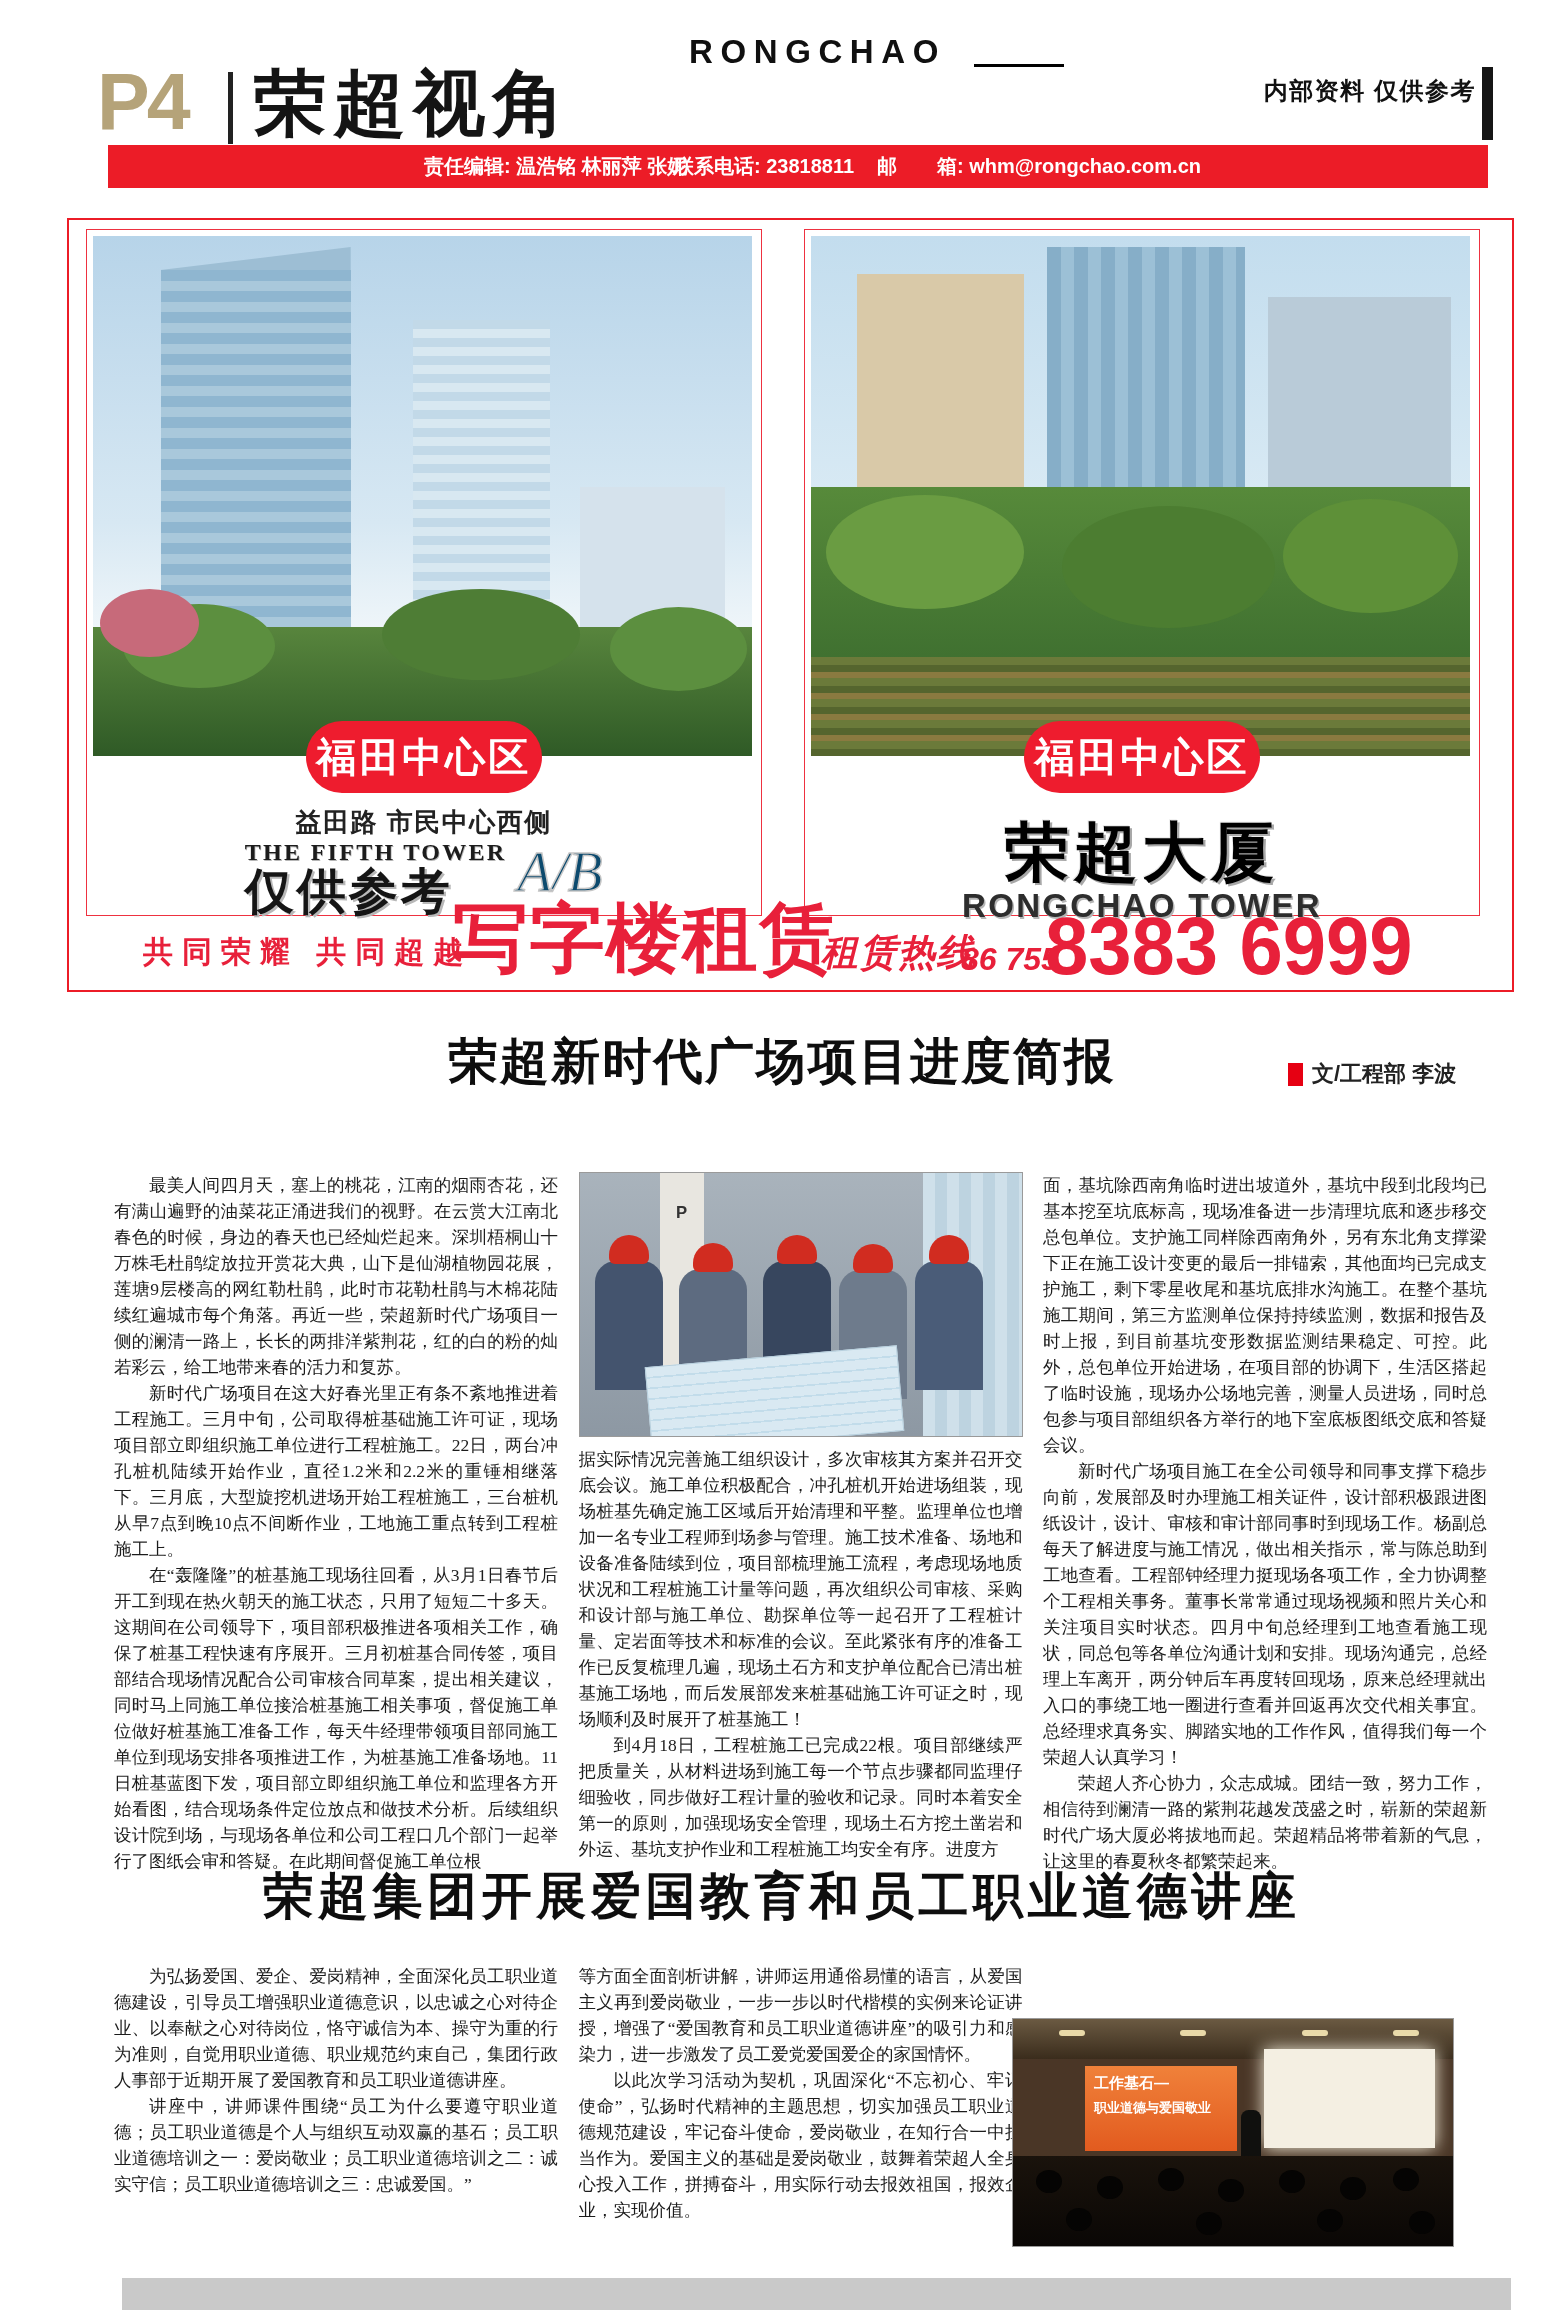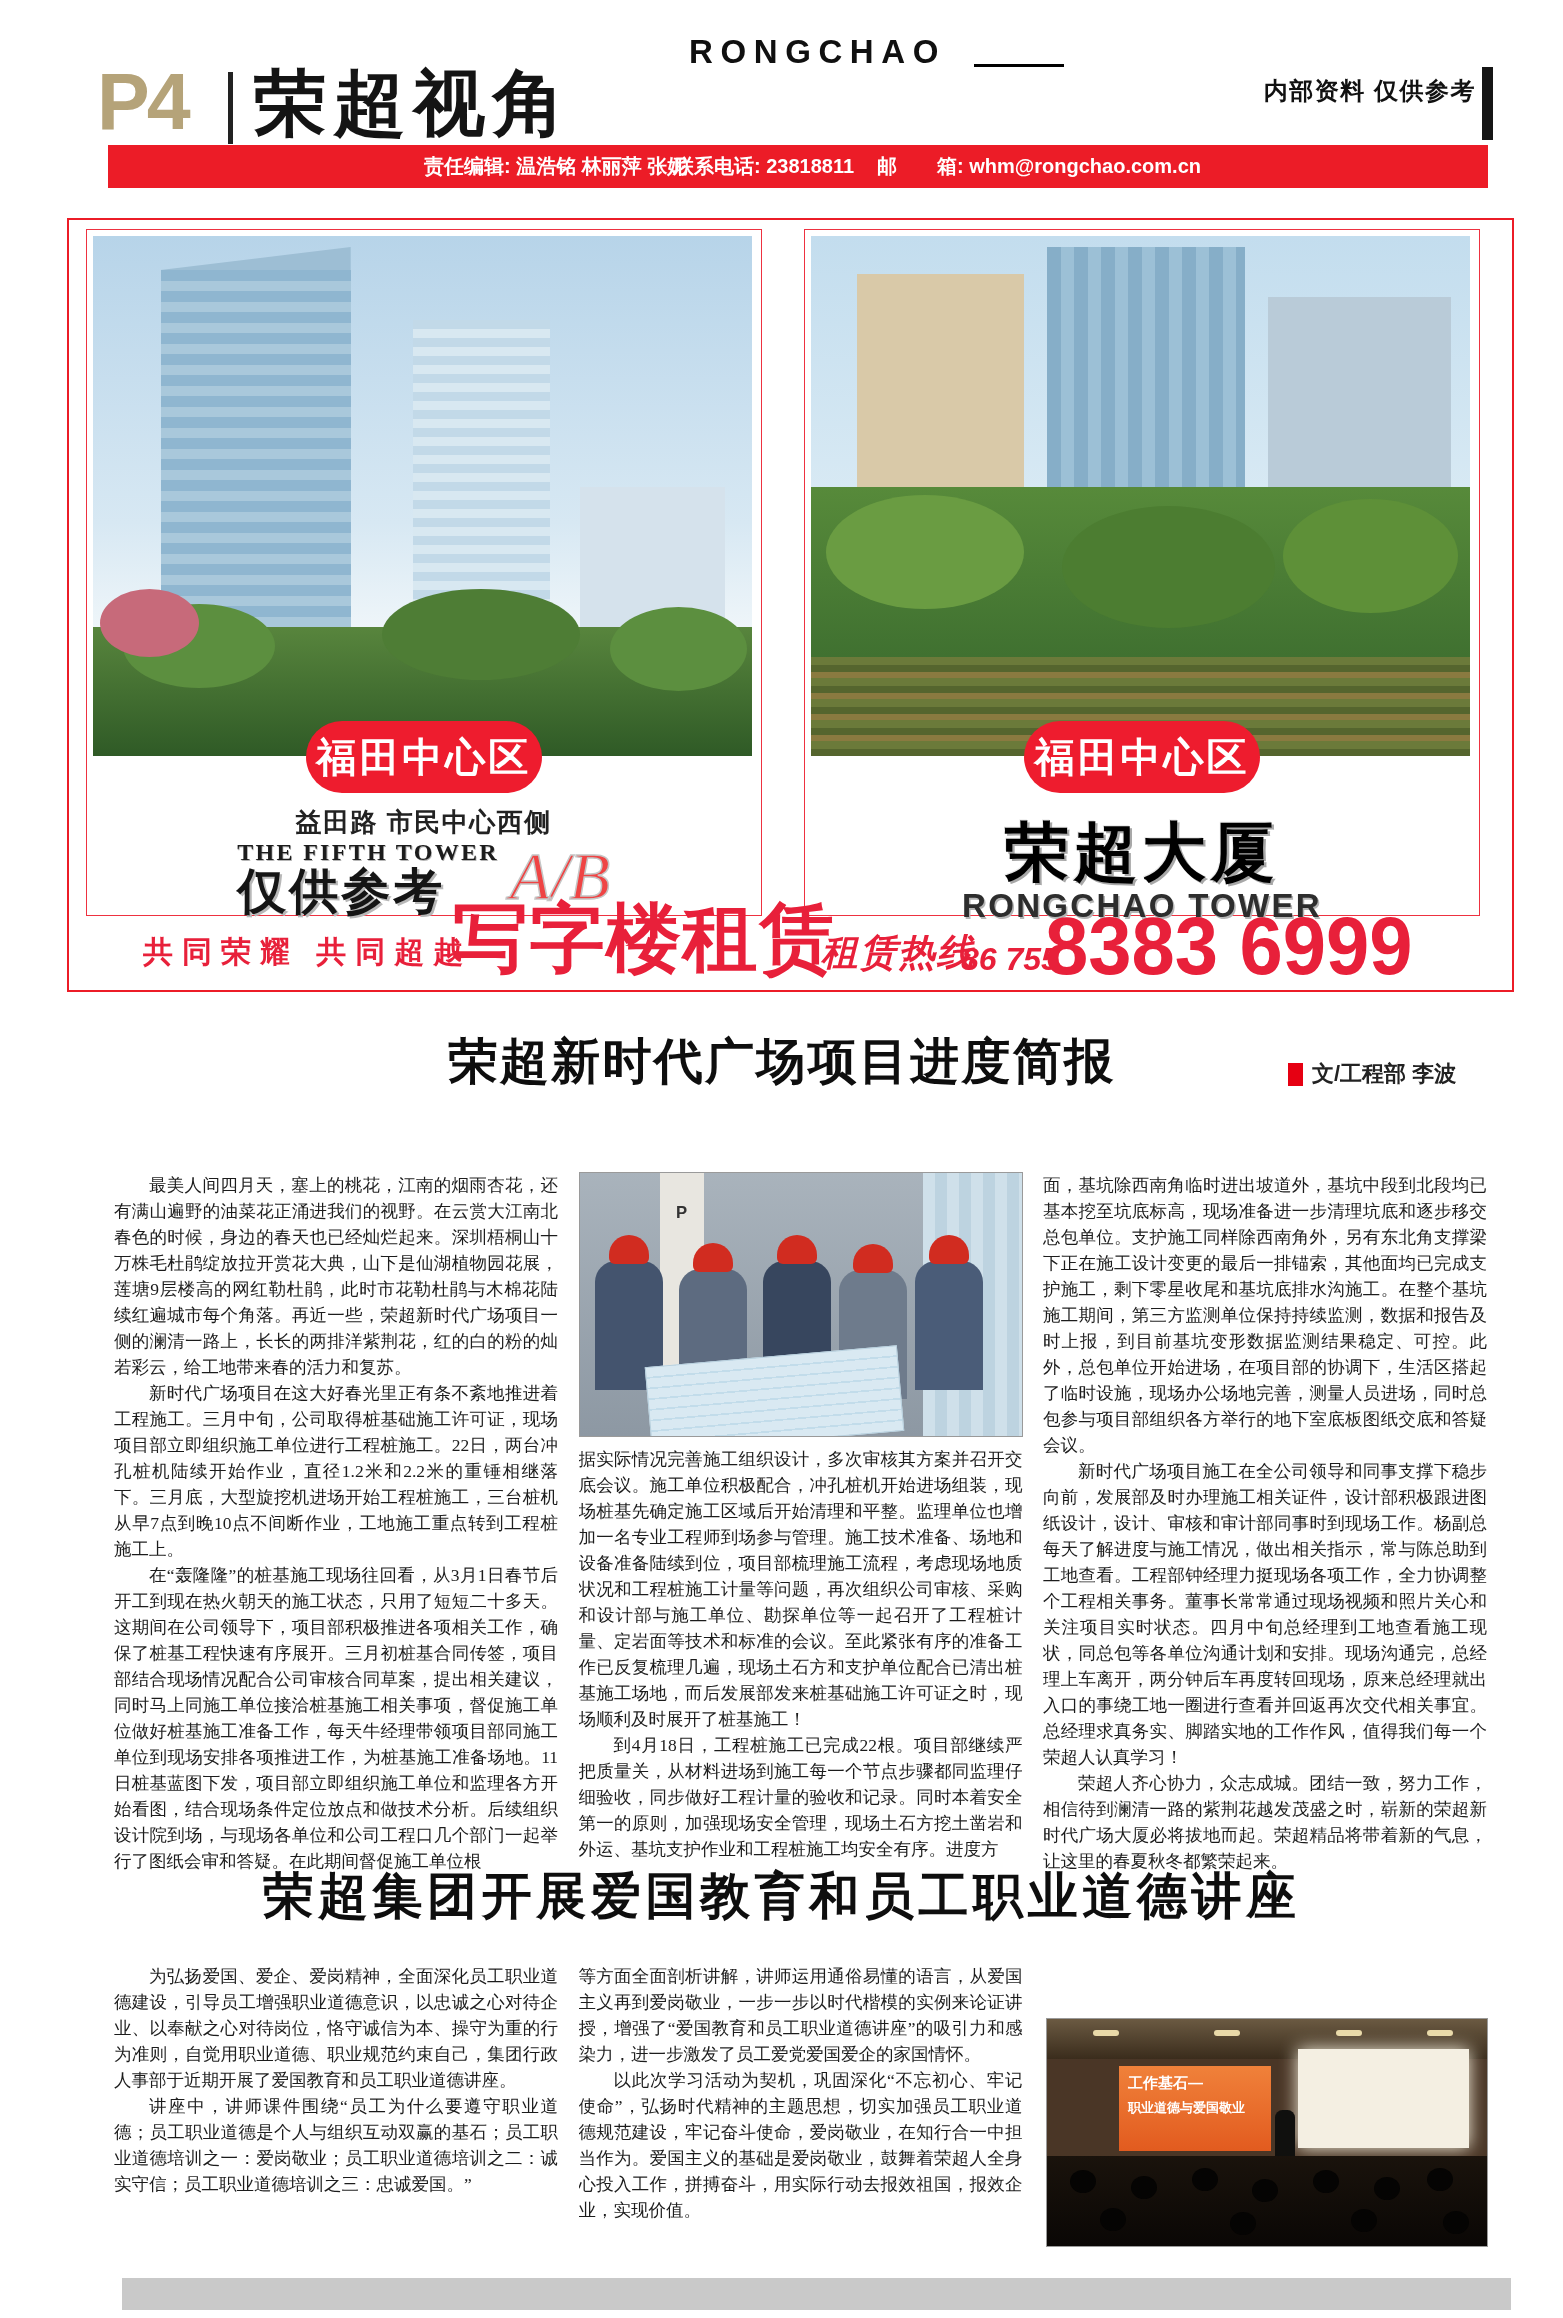--- a/index.html
+++ b/index.html
@@ -68,21 +68,21 @@
          background:#ee1c2e;border-radius:37px;color:#fff;font-size:40px;font-weight:800;
          text-align:center;line-height:72px;letter-spacing:3px;}
   .card-address{position:absolute;left:0;width:100%;top:575px;text-align:center;
                 font-size:26px;font-weight:600;color:#222;letter-spacing:1.5px;}
   .logo-left{position:absolute;left:0;width:100%;top:609px;display:flex;justify-content:center;align-items:flex-start;}
   .logo-left .stack{text-align:left;}
   .ll-en{font-family:"Liberation Serif",serif;font-size:24px;font-weight:700;letter-spacing:2.3px;
          color:#1c1c1c;text-shadow:0.8px 0.8px 0 #b5b5b5;}
   .ll-cn{font-size:49px;font-weight:900;color:#151515;letter-spacing:3px;line-height:1.05;
          text-shadow:2.3px 2.3px 0 #b8b8b8;}
-  .ll-ab{font-family:"Liberation Serif",serif;font-size:67px;font-style:italic;color:#ef4444;
+  .ll-ab{font-family:"Liberation Serif",serif;font-size:57px;font-style:italic;color:#0c4a6e;
          -webkit-text-stroke:1.5px #c6c6c6;margin-left:10.7px;line-height:0.95;margin-top:6px;}
   .logo-right{position:absolute;left:0;width:100%;top:590px;text-align:center;}
   .lr-cn{font-size:64px;font-weight:900;color:#000000;letter-spacing:4.6px;line-height:1.0;
          text-shadow:2.3px 2.3px 0 #a8a8a8,-0.8px -0.8px 0 #e8e8e8;}
   .lr-en{font-size:33px;font-weight:800;color:#2d2d2d;letter-spacing:2.3px;margin-top:3px;
          text-shadow:1.5px 1.5px 0 #b5b5b5;}
 
   .ad-banner span{position:absolute;color:#e8203a;white-space:nowrap;}
   .bn-slogan{left:74px;bottom:16.7px;font-size:30px;font-weight:900;letter-spacing:9px;}
   .bn-product{left:384px;bottom:0px;font-size:75px;font-weight:900;letter-spacing:1.5px;}
@@ -119,21 +119,21 @@
   .w5{left:335px;background:#4a5c78;} 
   .cp-blueprint{position:absolute;left:68px;bottom:-6px;width:251px;height:84px;background:#d9e9f2;
                 border:1.5px solid #b7cfdd;transform:rotate(-5deg);
                 background-image:repeating-linear-gradient(#d9e9f2 0 9px,#c2dcea 9px 10.7px);}
 
   
   .a2-title{position:absolute;left:0;width:1564px;top:1863px;text-align:center;
             font-size:50px;font-weight:900;letter-spacing:4.6px;color:#0e0e0e;}
   .cols-a2{top:1963px;height:266px;}
 
-  .a2-photo{position:absolute;left:1046px;top:2018px;width:440px;height:227px;
+  .a2-photo{position:absolute;left:1012px;top:2018px;width:440px;height:227px;
             border:0.8px solid #9a9a9a;overflow:hidden;background:#241a10;}
   .lh-ceiling{position:absolute;left:0;top:0;width:100%;height:40px;
               background:linear-gradient(#6b5a42,#3a2c1c);}
   .lh-light{position:absolute;top:10.7px;width:26px;height:6px;background:#e9d9a8;border-radius:3px;}
   .lh-l1{left:46px;} .lh-l2{left:167px;} .lh-l3{left:289px;} .lh-l4{left:380px;}
   .lh-wall{position:absolute;left:0;top:40px;width:100%;height:99px;background:#4a3626;}
   .lh-screen{position:absolute;left:251px;top:30px;width:171px;height:99px;background:#f4efe2;
              box-shadow:0 0 16.7px #f8f3e0;}
   .lh-slide{position:absolute;left:72px;top:47px;width:152px;height:85px;
             background:linear-gradient(#f0813a,#e25b1f);color:#fff;padding:7.6px 9px;box-sizing:border-box;}

